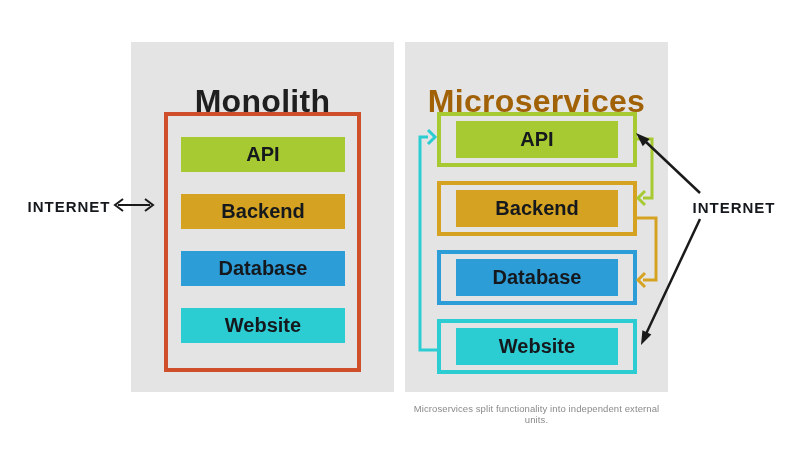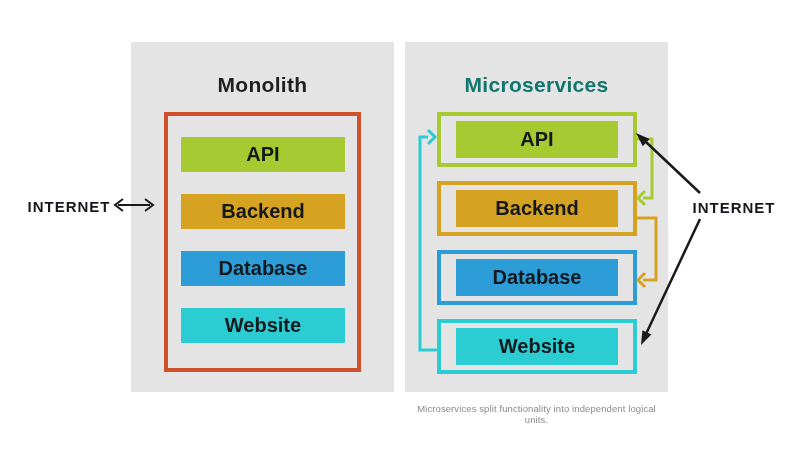--- a/index.html
+++ b/index.html
@@ -5,21 +5,21 @@
   html,body { margin:0; padding:0; background:#ffffff; }
   .stage {
     position:relative; width:800px; height:450px; background:#ffffff;
     font-family:"Liberation Sans", sans-serif; overflow:hidden;
   }
   .panel { position:absolute; top:42px; width:263px; height:350px; background:#e4e4e4; }
   .panel--left  { left:131px; }
   .panel--right { left:405px; }
   .panel-title {
     position:absolute; top:14px; left:0; right:0; text-align:center;
-    font-size:21px; font-weight:700; color:#1f1f1f; letter-spacing:0.3px;
+    font-size:32px; font-weight:700; color:#1f1f1f; letter-spacing:0.3px;
   }
   .mono-box {
     position:absolute; left:33px; top:70px; width:197px; height:260px;
     border:4px solid #d04f2b; box-sizing:border-box;
   }
   .bar {
     position:absolute; left:50px; width:164px; height:35px; line-height:35px;
     text-align:center; font-weight:700; font-size:20px; color:#15181c;
   }
   .bar--0 { top:95px; } .bar--1 { top:152px; } .bar--2 { top:209px; } .bar--3 { top:266px; }
@@ -57,40 +57,40 @@
 
     <div class="mono-box" style="border-color: rgb(208, 79, 43);"></div>
 
     <div class="bar bar--0" style="background-color: rgb(167, 201, 49);">API</div>
     <div class="bar bar--1" style="background-color: rgb(213, 163, 33);">Backend</div>
     <div class="bar bar--2" style="background-color: rgb(45, 157, 216);">Database</div>
     <div class="bar bar--3" style="background-color: rgb(43, 205, 211);">Website</div>
   </section>
 
   <section class="panel panel--right" style="background-color: rgb(228, 228, 228);">
-    <h2 class="panel-title" style="color: #0f766e;">Microservices</h2>
+    <h2 class="panel-title" style="color: #a16207;">Microservices</h2>
 
     <div class="obox obox--0" style="border-color: rgb(167, 201, 49);">
       <div class="ibar" style="background-color: rgb(167, 201, 49);">API</div>
     </div>
     <div class="obox obox--1" style="border-color: rgb(213, 163, 33);">
       <div class="ibar" style="background-color: rgb(213, 163, 33);">Backend</div>
     </div>
     <div class="obox obox--2" style="border-color: rgb(45, 157, 216);">
       <div class="ibar" style="background-color: rgb(45, 157, 216);">Database</div>
     </div>
     <div class="obox obox--3" style="border-color: rgb(43, 205, 211);">
       <div class="ibar" style="background-color: rgb(43, 205, 211);">Website</div>
     </div>
   </section>
 
   <div class="inet inet--left" style="color: rgb(21, 24, 28);">INTERNET</div>
   <div class="inet inet--right" style="color: rgb(21, 24, 28);">INTERNET</div>
 
-  <div class="caption caption--right" style="color: rgb(138, 138, 138);">Microservices split functionality into independent logical units.</div>
+  <div class="caption caption--right" style="color: rgb(138, 138, 138);">Microservices split functionality into independent external units.</div>
 
   <svg class="overlay" viewBox="0 0 800 450">
 
     <g stroke-width="2" style="stroke: rgb(26, 26, 26);">
       <line x1="118" y1="205" x2="150" y2="205"></line>
       <polyline class="stroke-only" points="123,199 115,205 123,211"></polyline>
       <polyline class="stroke-only" points="145,199 153,205 145,211"></polyline>
     </g>
 
     <g stroke-width="3" style="stroke: rgb(43, 205, 211);">

